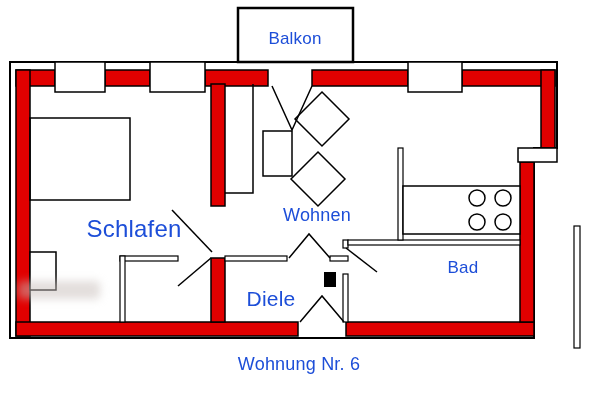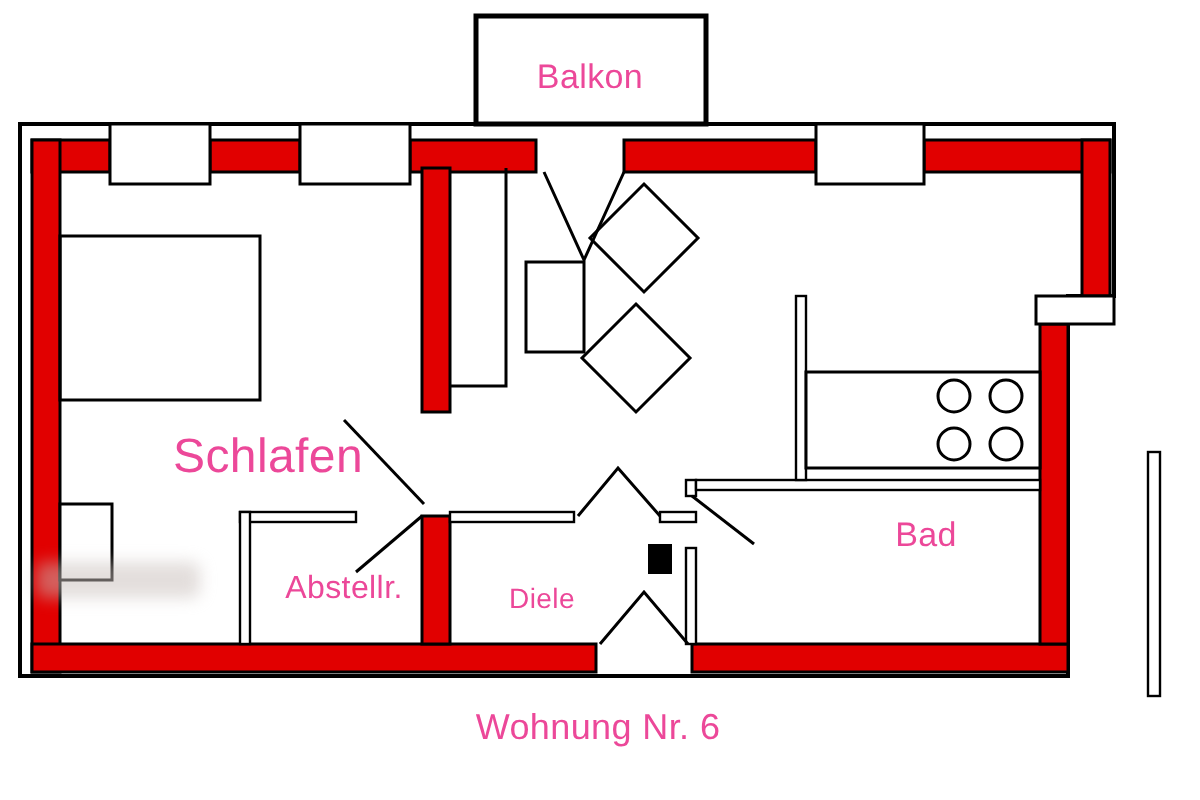--- a/index.html
+++ b/index.html
@@ -3,21 +3,21 @@
 <meta charset="utf-8">
 <style>
   html,body { margin:0; padding:0; background:#ffffff; }
   .stage {
     position:relative; width:600px; height:400px; background:#ffffff;
     font-family:"Liberation Sans", sans-serif; overflow:hidden;
   }
   .plan-svg { position:absolute; left:0; top:0; width:600px; height:400px; }
   .label {
     position:absolute; transform:translate(-50%,-50%);
-    color:#ec4899; white-space:nowrap; letter-spacing:0.2px;
+    color:#1d4ed8; white-space:nowrap; letter-spacing:0.2px;
   }
   .title { font-size:18px; }
   .smudge {
     position:absolute; left:18px; top:281px; width:82px; height:18px;
     background:#c7bdb9; opacity:0.5; filter:blur(4px); border-radius:4px;
   }
 </style>
 </head>
 <body>
 
@@ -86,19 +86,19 @@
       <polyline points="300,322 322,296 344,322"></polyline>
     </g>
 
     <rect x="324" y="272" width="12" height="15" fill="#000"></rect>
   </svg>
 
   <div class="smudge"></div>
 
   <div class="label" style="left:295px; top:39px;  font-size:17px;">Balkon</div>
   <div class="label" style="left:110px; top:229px; font-size:24px;margin-left:24px;">Schlafen</div>
+  <div class="label" style="left:317px; top:215px; font-size:18px;">Wohnen</div>
   <div class="label" style="left:463px; top:268px; font-size:17px;text-align:center;">Bad</div>
-  <div class="label" style="left:172px; top:295px; font-size:16px;">Abstellr.</div>
-  <div class="label" style="left:271px; top:299px; font-size:14px;">Diele</div>
+  <div class="label" style="left:271px; top:299px; font-size:21px;">Diele</div>
 
   <div class="label title" style="left:299px; top:364px;">Wohnung Nr. 6</div>
 
 </div>
 
 </body></html>

